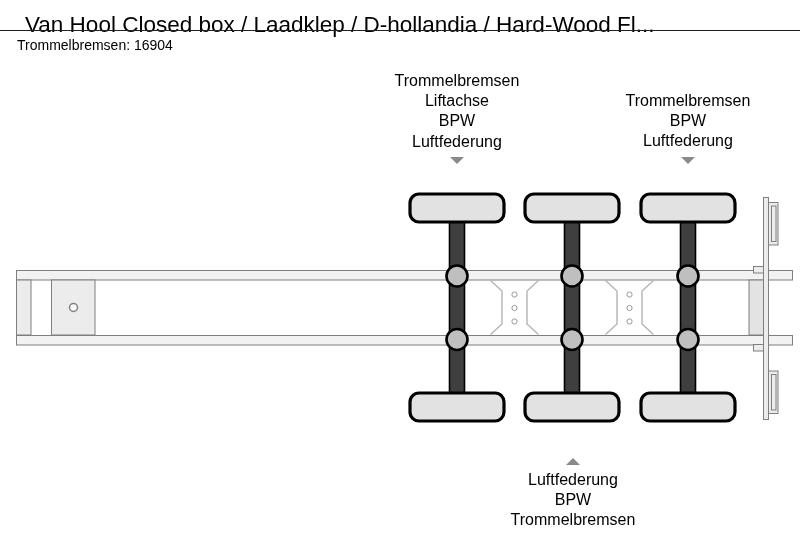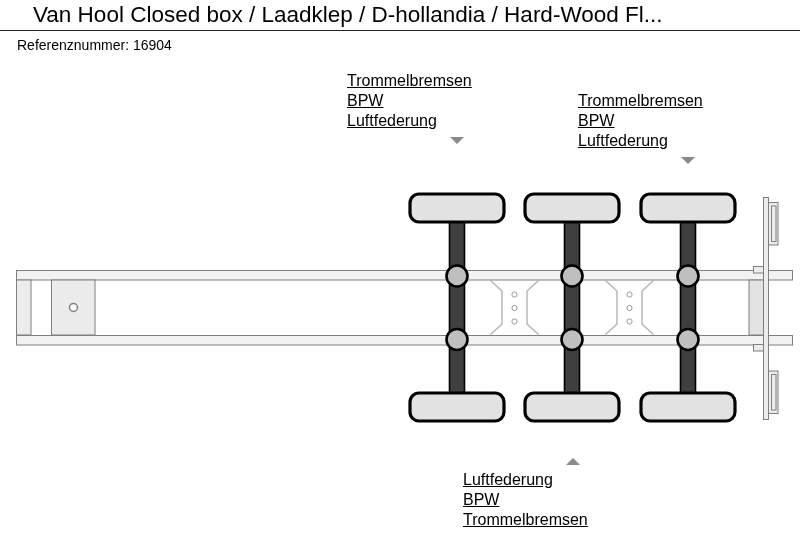--- a/index.html
+++ b/index.html
@@ -2,34 +2,34 @@
 <html><head>
 <meta charset="utf-8">
 <style>
   html,body{margin:0;padding:0;}
   body{
     width:800px;height:536px;position:relative;overflow:hidden;
     background:#ffffff;color:#000;
     font-family:"Liberation Sans","DejaVu Sans",sans-serif;
   }
   .title{
-    position:absolute;left:25px;top:1px;
-    font-size:22.5px;line-height:28px;white-space:nowrap;margin-left:8px;
+    position:absolute;left:25px;top:11px;
+    font-size:22.5px;line-height:28px;white-space:nowrap;
   }
   .rule{
     position:absolute;left:0;top:30px;width:800px;height:0;
     border-top:1.5px solid #222;
   }
   .ref{
     position:absolute;left:17px;top:37px;
     font-size:14px;line-height:17px;white-space:nowrap;
   }
   .ann{
-    position:absolute;width:220px;text-align:left;
-    font-size:16px;line-height:20.2px;text-decoration:underline;
+    position:absolute;width:220px;text-align:center;
+    font-size:16px;line-height:20.2px;
   }
   .ann .line{white-space:nowrap;}
   .tri-down{
     width:0;height:0;margin:5px auto 0;
     border-left:7px solid transparent;border-right:7px solid transparent;
     border-top:7px solid #8a8a8a;
   }
   .tri-up{
     width:0;height:0;margin:0 auto 5px;
     border-left:7px solid transparent;border-right:7px solid transparent;
@@ -47,21 +47,21 @@
   .kp{fill:#fdfdfd;stroke:#7f7f7f;stroke-width:1.5;}
   .bar{fill:#3f3f3f;stroke:#000;stroke-width:1.6;}
   .wheel{fill:#e2e2e2;stroke:#000;stroke-width:3.2;}
   .bellow{fill:#bfbfbf;stroke:#000;stroke-width:2.6;}
 </style>
 </head>
 <body>
 
 <div class="title">Van Hool Closed box / Laadklep / D-hollandia / Hard-Wood Fl...</div>
 <div class="rule"></div>
-<div class="ref"><span>Referenznummer:</span> <span>16904</span></div>
+<div class="ref"><span>Trommelbremsen:</span> <span>16904</span></div>
 
 <svg class="diagram" width="800" height="536" viewBox="0 0 800 536">
   <g>
     <rect class="rail" x="16.5" y="270.5" width="776" height="9.5"></rect>
     <rect class="rail" x="16.5" y="335.5" width="776" height="9.5"></rect>
   </g>
 
   <g>
     <path class="xm" d="M490.5,280.5 L502,291 L502,324 L490.5,334.5"></path>
     <path class="xm" d="M538.5,280.5 L527,291 L527,324 L538.5,334.5"></path>
@@ -112,20 +112,21 @@
     <rect class="plate" x="763.5" y="197.5" width="5" height="222"></rect>
     <rect class="plate" x="768.5" y="202.5" width="9.5" height="42.5"></rect>
     <rect class="plate" x="771.5" y="206" width="4.5" height="35.5"></rect>
     <rect class="plate" x="768.5" y="371" width="9.5" height="42.5"></rect>
     <rect class="plate" x="771.5" y="374.5" width="4.5" height="35.5"></rect>
   </g>
 </svg>
 
 <div class="ann" id="ann-front">
   <div class="line">Trommelbremsen</div>
+  <div class="line">Liftachse</div>
   <div class="line">BPW</div>
   <div class="line">Luftfederung</div>
   <div class="tri-down"></div>
 </div>
 
 <div class="ann" id="ann-rear">
   <div class="line">Trommelbremsen</div>
   <div class="line">BPW</div>
   <div class="line">Luftfederung</div>
   <div class="tri-down"></div>

